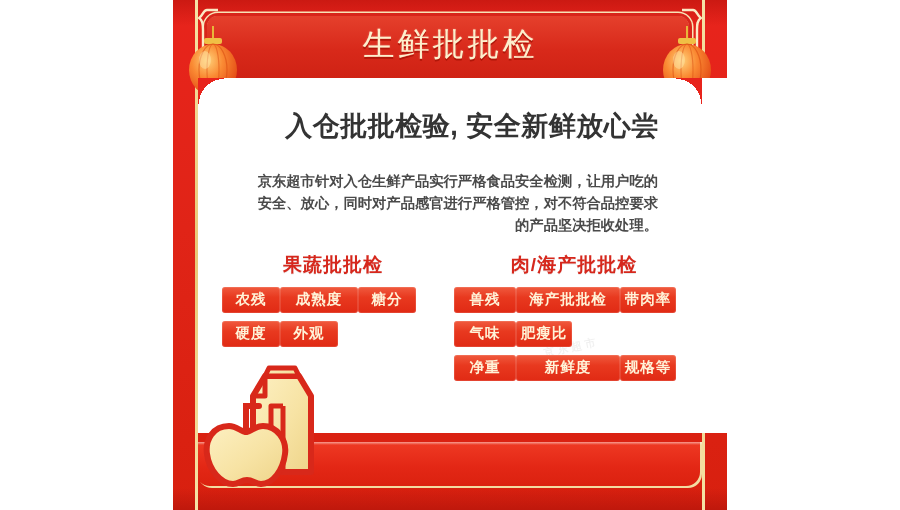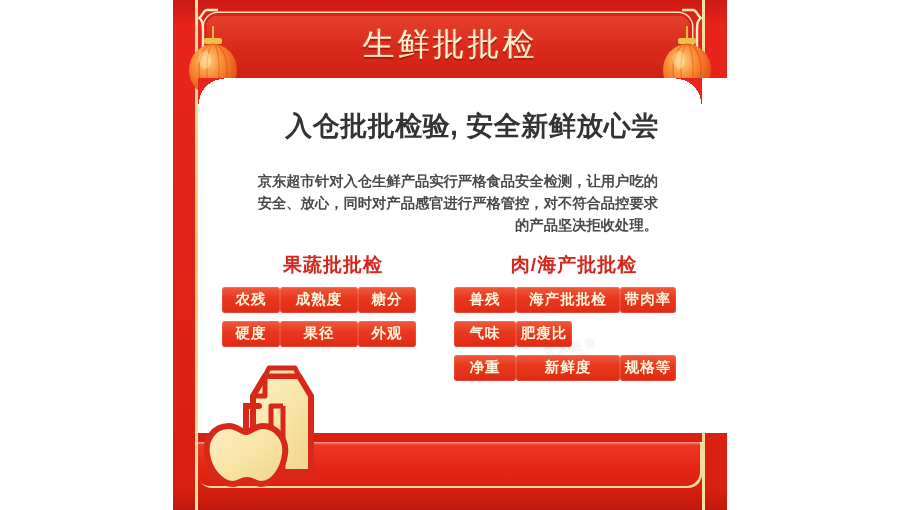--- a/index.html
+++ b/index.html
@@ -220,21 +220,20 @@
       <div class="col left">
         <div class="col-title">果蔬批批检</div>
 
         <div class="tag-row">
           <div class="tag w1">农残</div>
           <div class="tag w2">成熟度</div>
           <div class="tag w3">糖分</div>
         </div>
         <div class="tag-row">
           <div class="tag w1">硬度</div>
-          <div class="tag w2">果径</div>
           <div class="tag w3">外观</div>
         </div>
       </div>
 
       <div class="col right">
         <div class="col-title">肉/海产批批检</div>
 
         <div class="tag-row">
           <div class="tag w1">兽残</div>
           <div class="tag w2">海产批批检</div>

